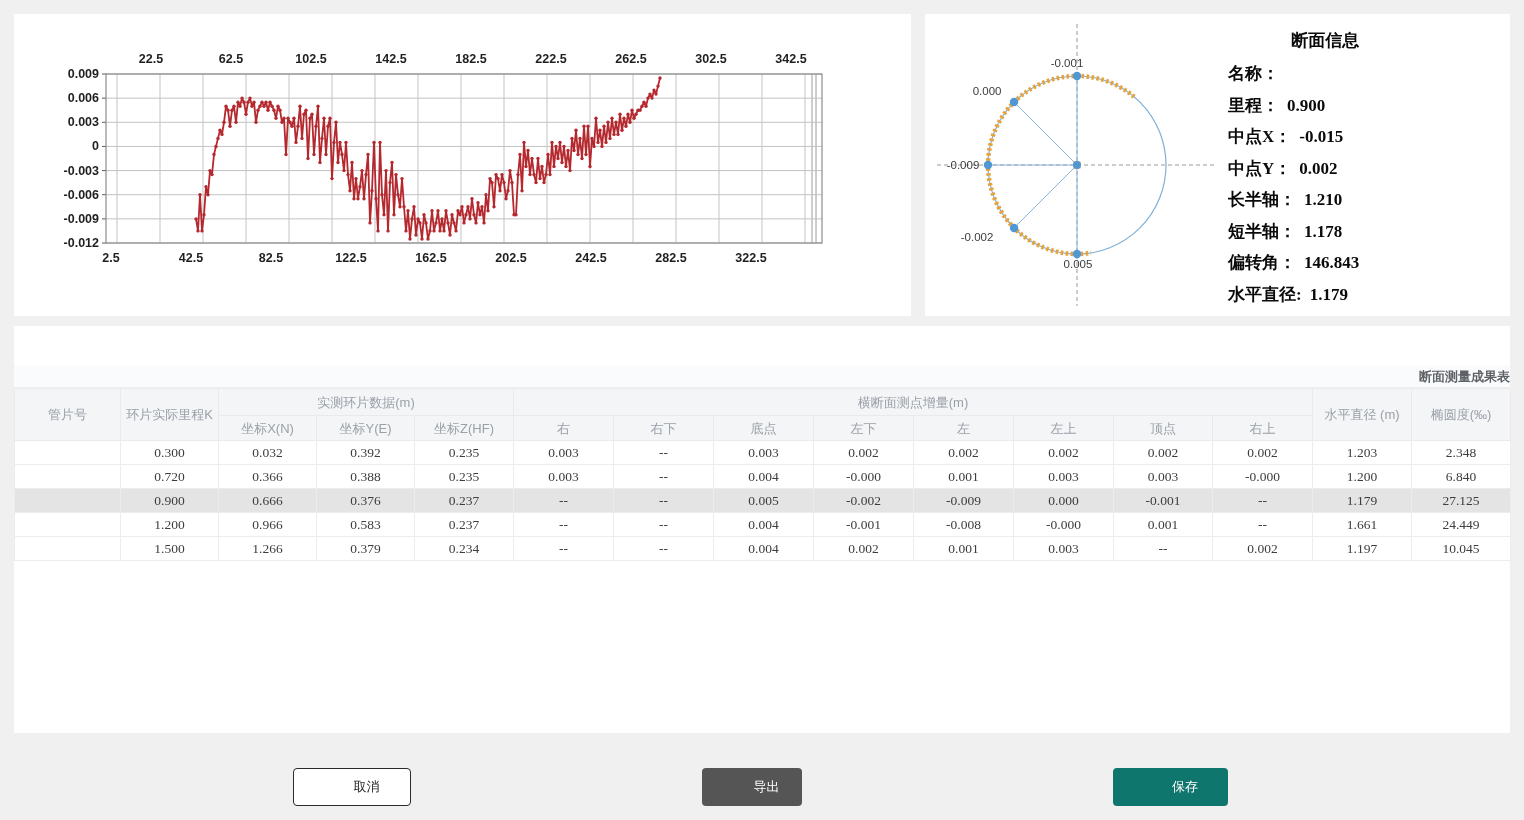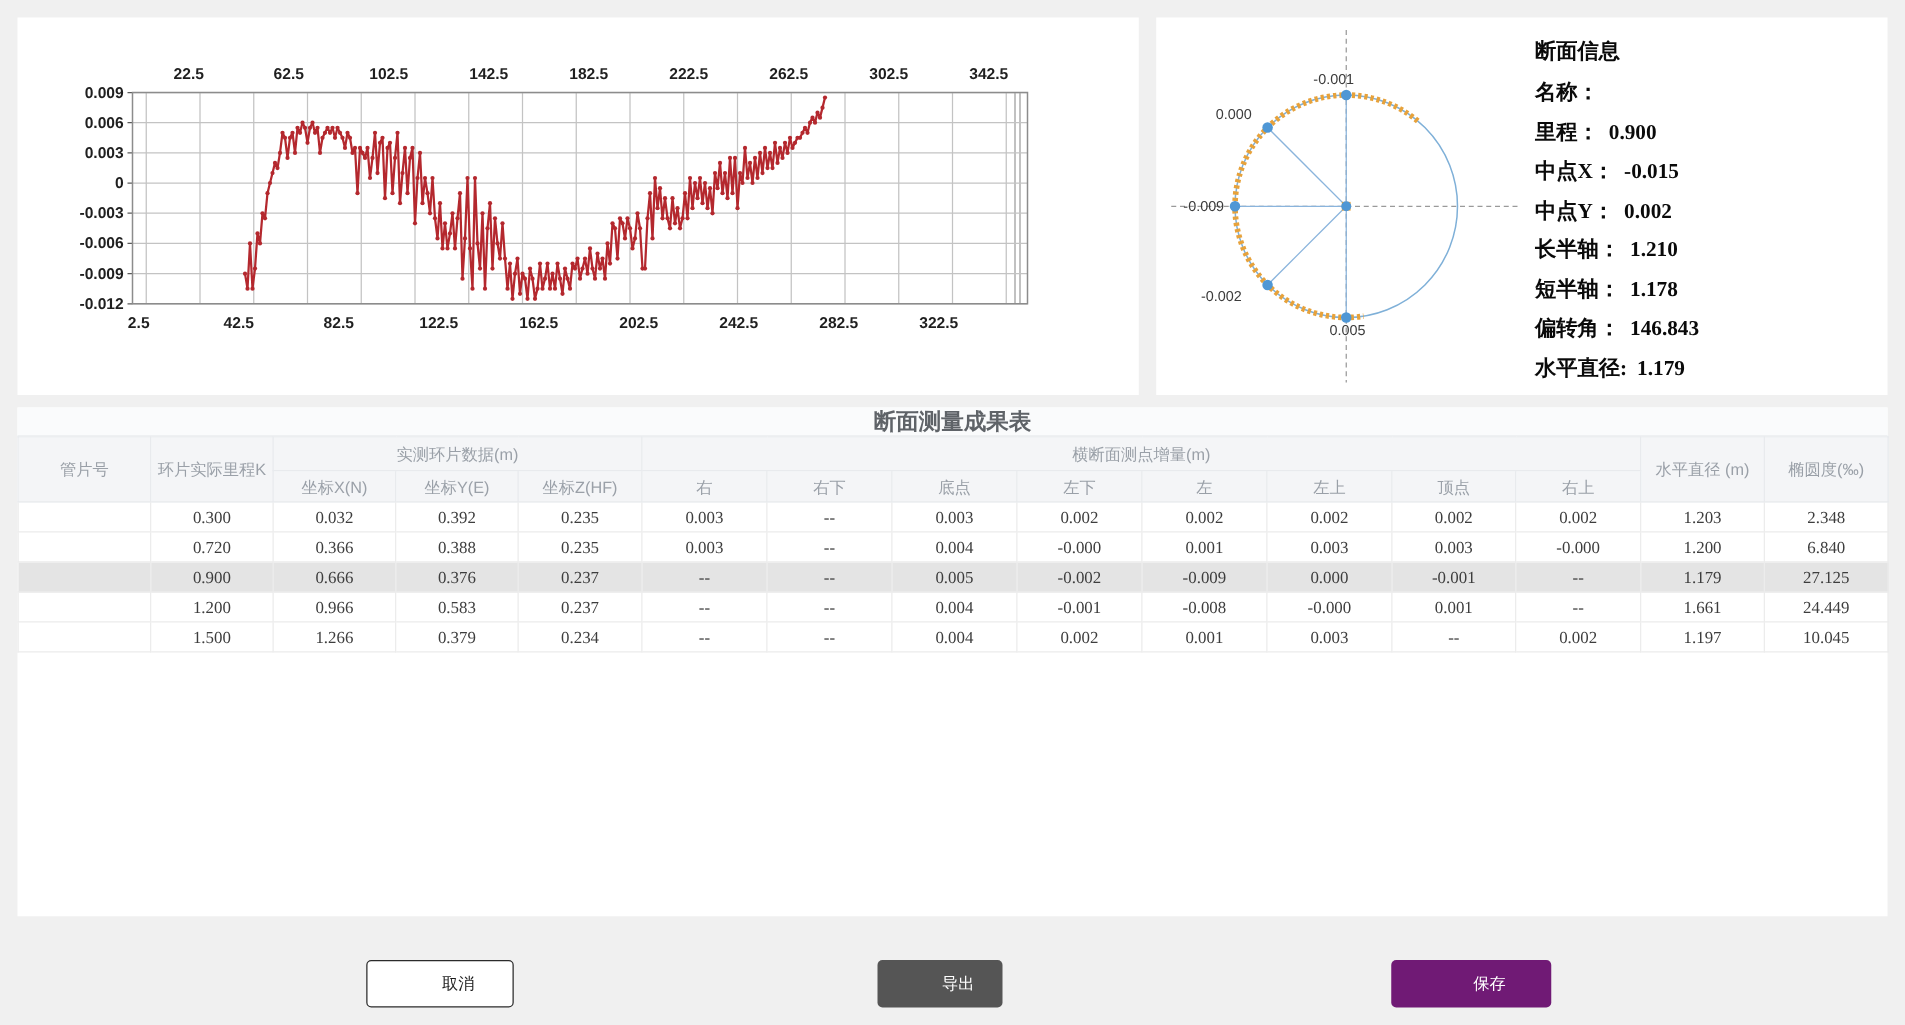--- a/index.html
+++ b/index.html
@@ -10,43 +10,43 @@
   }
   .panel{position:absolute;background:#ffffff;}
   #chart-panel{left:14px;top:14px;width:897px;height:302px;}
   #circle-panel{left:925px;top:14px;width:585px;height:302px;}
   #table-panel{left:14px;top:326px;width:1496px;height:407px;}
   svg{display:block;}
 
   
   .section-info{position:absolute;left:303px;top:10px;color:#0a0a0a;
     font-family:"Liberation Serif", serif;font-weight:700;}
-  .si-title{font-size:17px;height:34px;line-height:34px;}
+  .si-title{font-size:17px;height:34px;line-height:34px;text-align:right;}
   .si-row{font-size:17px;height:31.5px;line-height:31.5px;font-family:Liberation Serif, serif;}
   .si-row .val{margin-left:8px;}
 
   
-  .table-title{height:22px;line-height:23px;text-align:center;font-weight:700;
-    font-size:18px;color:#5f6368;background:#fafbfc;border-bottom:1px solid #eef0f2;}
+  .table-title{height:22px;line-height:23px;text-align:right;font-weight:700;
+    font-size:13px;color:#5f6368;background:#fafbfc;border-bottom:1px solid #eef0f2;margin-top:39px;}
   table{border-collapse:collapse;width:100%;table-layout:fixed;}
   thead th{background:#f4f5f7;color:#9aa0a8;font-weight:400;font-size:13px;
     border:1px solid #e8eaed;padding:1px 2px;line-height:17px;}
   thead tr.h1 th{height:24px;}
   thead tr.h2 th{height:22px;}
   tbody td{height:23px;text-align:center;font-family:"Liberation Serif", serif;
     font-size:13.5px;color:#3d3d3d;border-right:1px solid #ececec;
     border-bottom:1px solid #ececec;border-left:1px solid #ececec;padding:0;}
   tbody tr.selected td{background:#e4e4e4;}
 
   
   .footer-btn{position:absolute;top:768px;height:38px;border-radius:4px;
     font-size:13px;font-family:"Liberation Sans", sans-serif;cursor:pointer;padding-left:35px;}
   #btn-cancel{left:293px;width:118px;background:#ffffff;border:1px solid #2b2b2b;color:#1c1c1c;}
   #btn-export{left:702px;width:100px;background:#555555;border:none;color:#ffffff;}
-  #btn-save{left:1113px;width:128px;background:#701a75;border:none;color:#ffffff;}
+  #btn-save{left:1113px;width:115px;background:#0f766e;border:none;color:#ffffff;}
 </style>
 </head>
 <body>
 
 <div class="panel" id="chart-panel">
   <svg id="line-chart" width="897" height="302" viewBox="0 0 897 302">
       <line x1="103" y1="60" x2="103" y2="229" stroke="#c3c3c3" stroke-width="1"></line>
       <line x1="146" y1="60" x2="146" y2="229" stroke="#c3c3c3" stroke-width="1"></line>
       <line x1="189" y1="60" x2="189" y2="229" stroke="#c3c3c3" stroke-width="1"></line>
       <line x1="232" y1="60" x2="232" y2="229" stroke="#c3c3c3" stroke-width="1"></line>

